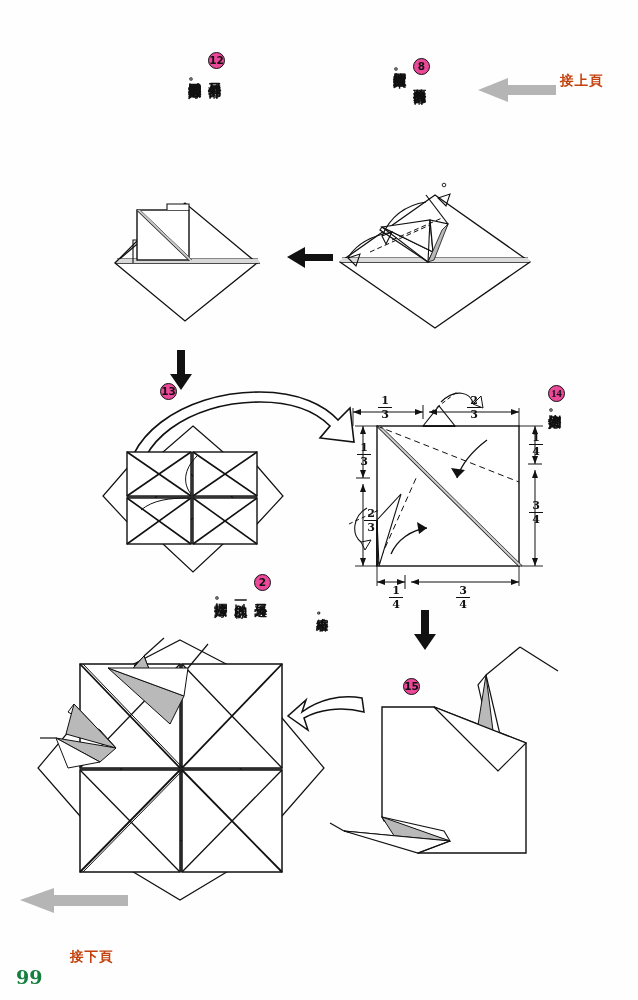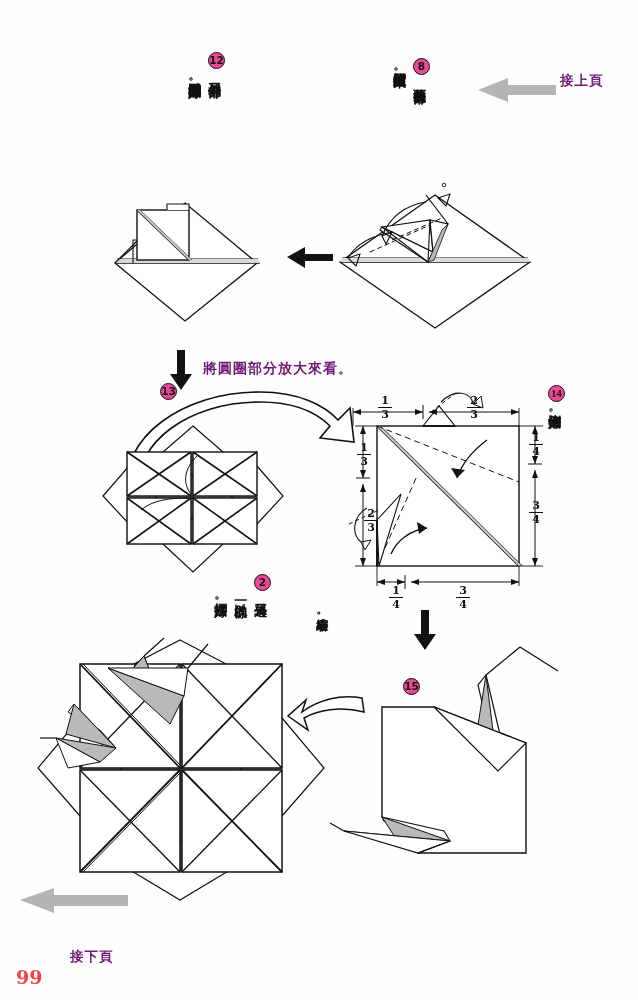--- a/index.html
+++ b/index.html
@@ -30,21 +30,21 @@
     font-weight: 700;
     color: #111;
     white-space: pre;
   }
   .vtext.small { font-size: 12px; }
   .htext {
     position: absolute;
     font-size: 13.5px;
     font-weight: 700;
     letter-spacing: 1px;
-    color: #701a75;
+    color: #c2410c;
     white-space: nowrap;
   }
   
   .stepnum {
     position: absolute;
     width: 17px; height: 17px;
     border: 1.4px solid #111;
     border-radius: 50%;
     font-size: 10.5px;
     font-weight: 700;
@@ -68,21 +68,21 @@
   .frac .num { display: block; }
   .frac .bar { display: block; border-top: 1.2px solid #111; margin: 1px 1px; }
   .frac .den { display: block; }
   
   #pagenum {
     position: absolute;
     left: 16px; bottom: 12px;
     font-size: 19px;
     font-weight: 800;
     font-family: "DejaVu Serif", "Liberation Serif", serif;
-    color: #ef4444;
+    color: #15803d;
   }
   svg { position: absolute; left: 0; top: 0; overflow: visible; }
   .fig { position: absolute; }
 </style>
 </head>
 <body>
 
 <div id="page">
 
   <div class="htext" style="left:560px; top:72px;">接上頁</div>
@@ -148,21 +148,20 @@
 
     <path d="M72,15 L72,9 L94,9 L94,15" fill="#ffffff" stroke="#111" stroke-width="1.1"></path>
 
     <path d="M42,45 L38,45 L38,68" fill="none" stroke="#111" stroke-width="1.1"></path>
     <line x1="20" y1="68" x2="42" y2="46" stroke="#111" stroke-width="1.2"></line>
   </svg>
 
   <svg class="fig" width="30" height="42" style="left:168px; top:350px;">
     <polygon points="9,0 17,0 17,24 24,24 13,40 2,24 9,24" fill="#111"></polygon>
   </svg>
-  <div class="htext" style="left:203px; top:360px; font-size:14px;">將圓圈部分放大來看。</div>
 
   <div class="stepnum" style="left:112px; top:383px;margin-left:48px;">13</div>
 
   <svg class="fig" width="260" height="90" style="left:110px; top:380px;">
     <path d="M18,110 C10,60 70,12 150,12 C190,12 215,26 228,40
              L240,28 L244,62 L210,58 L220,46
              C206,32 185,22 150,22 C78,22 24,64 30,108 Z" fill="#ffffff" stroke="#111" stroke-width="1.6"></path>
   </svg>
 
   <svg class="fig" width="180" height="165" style="left:105px; top:418px;">

